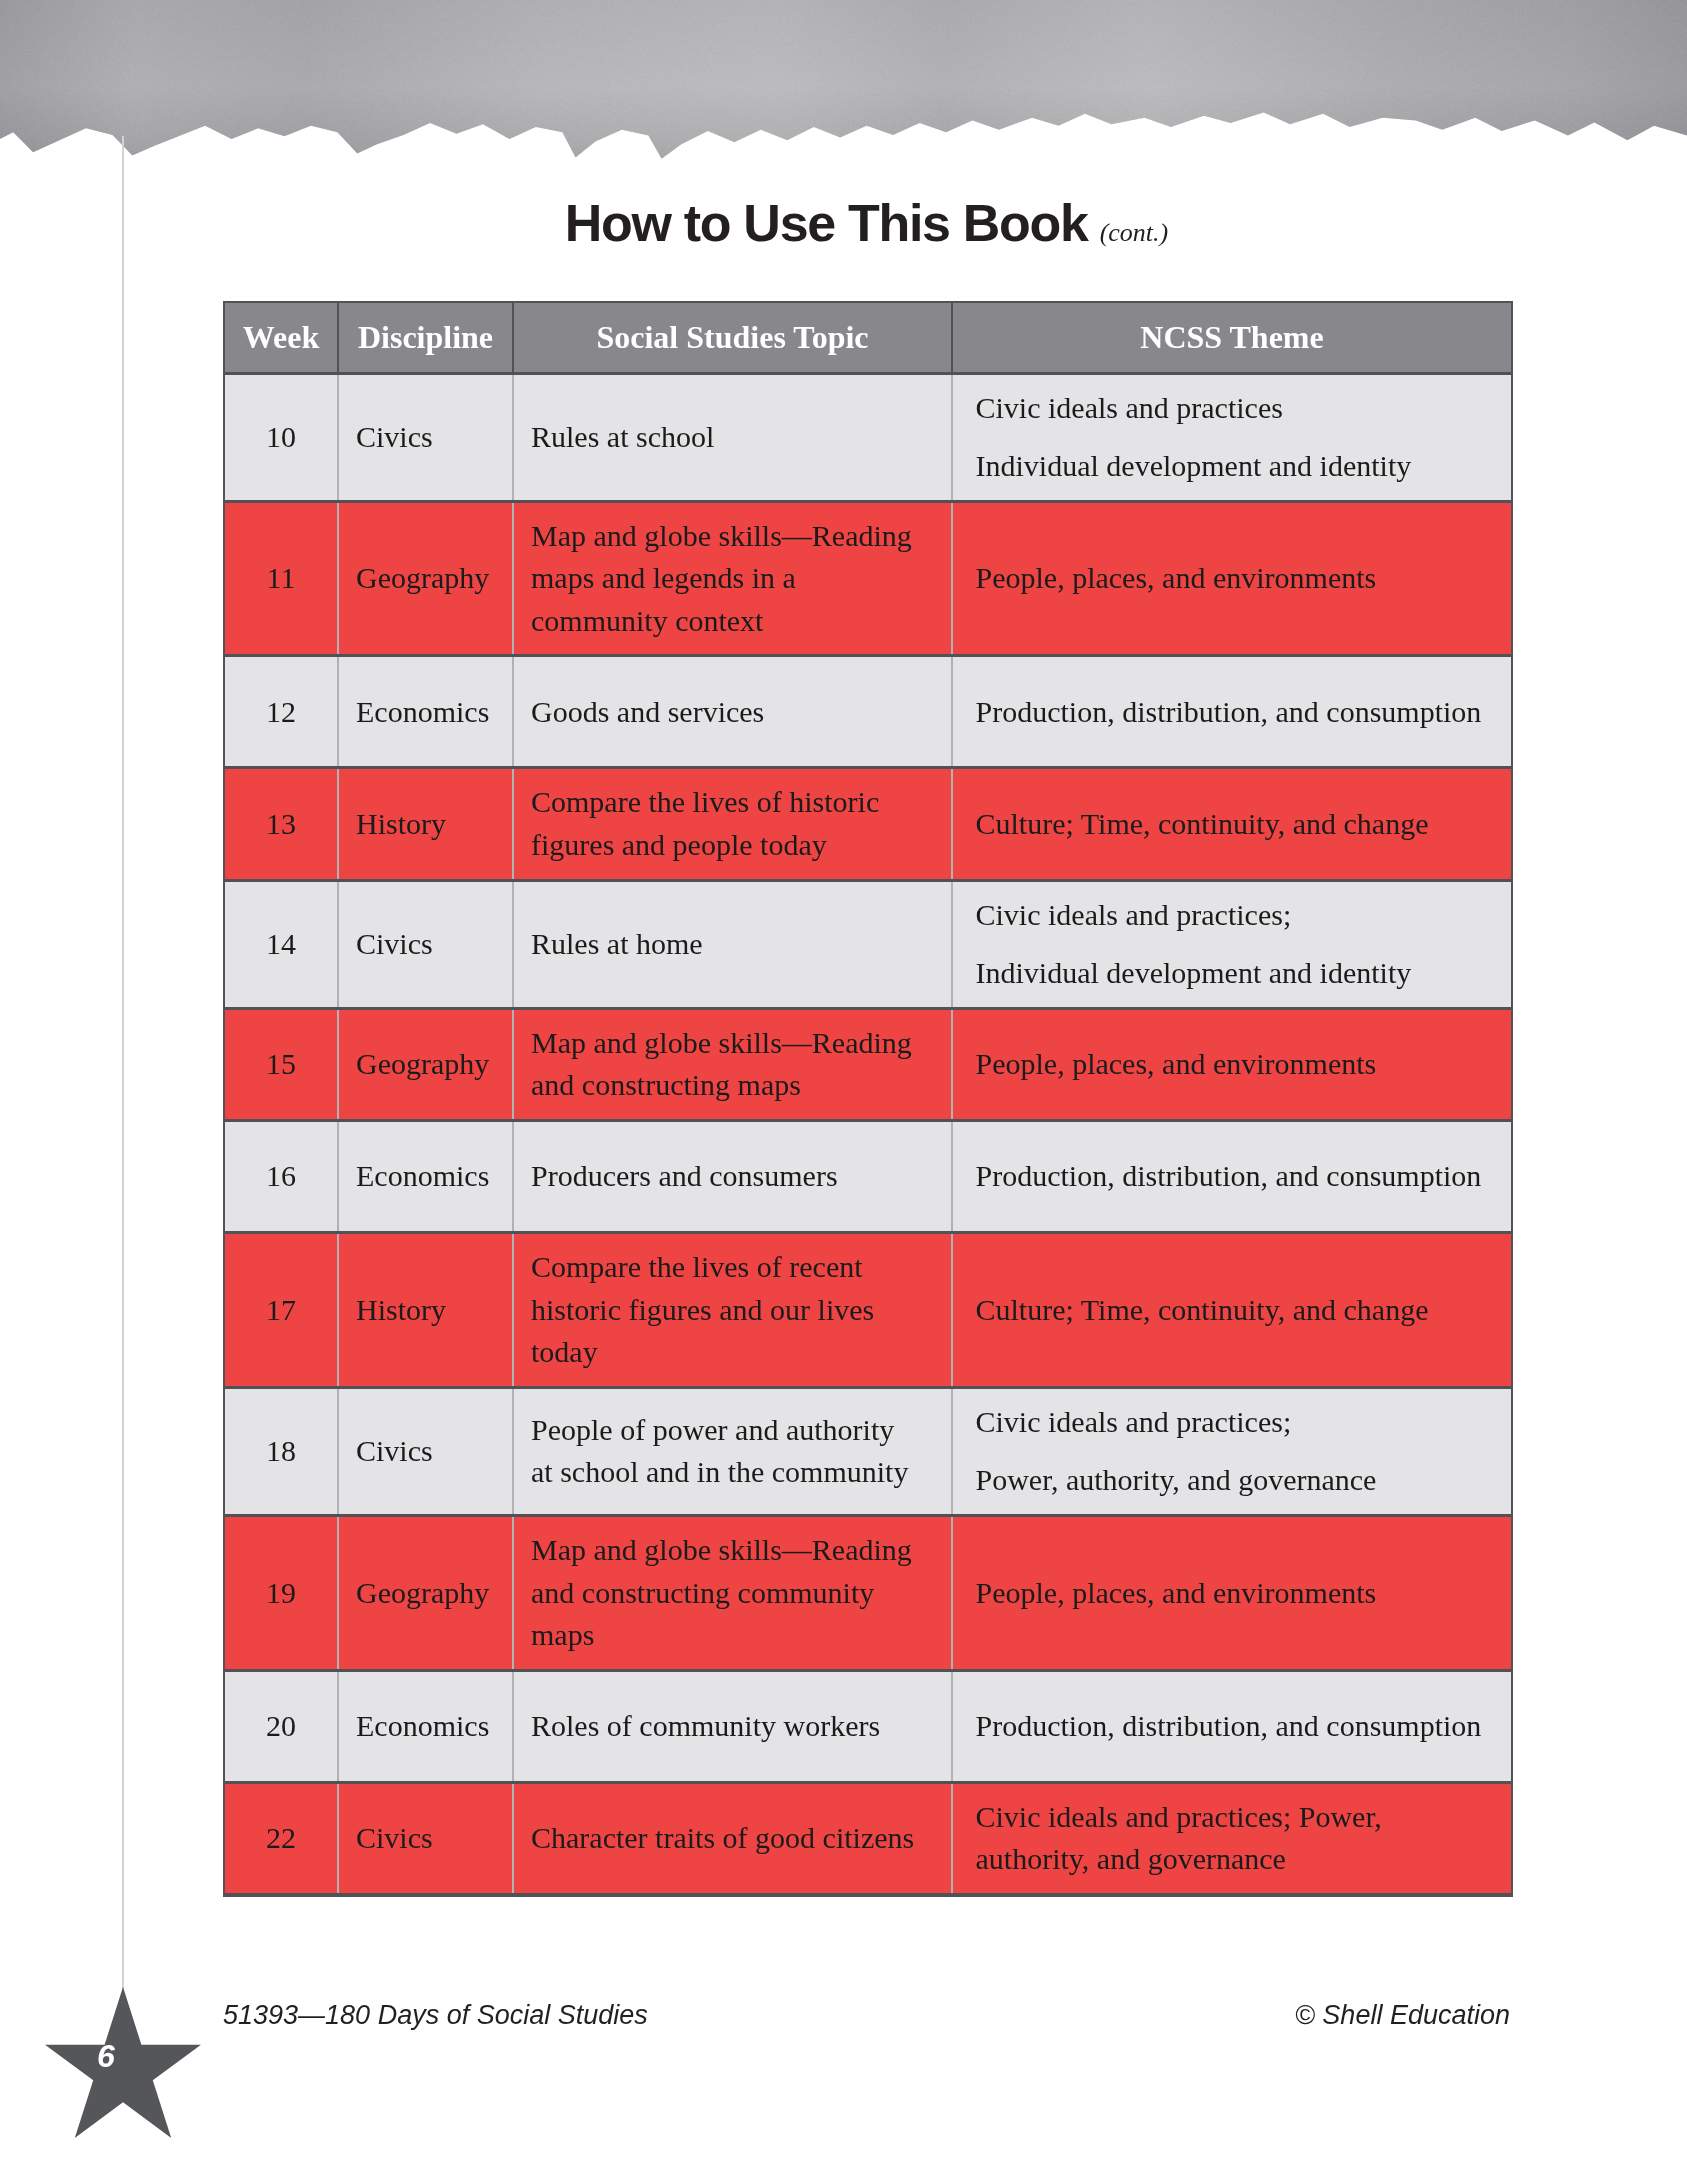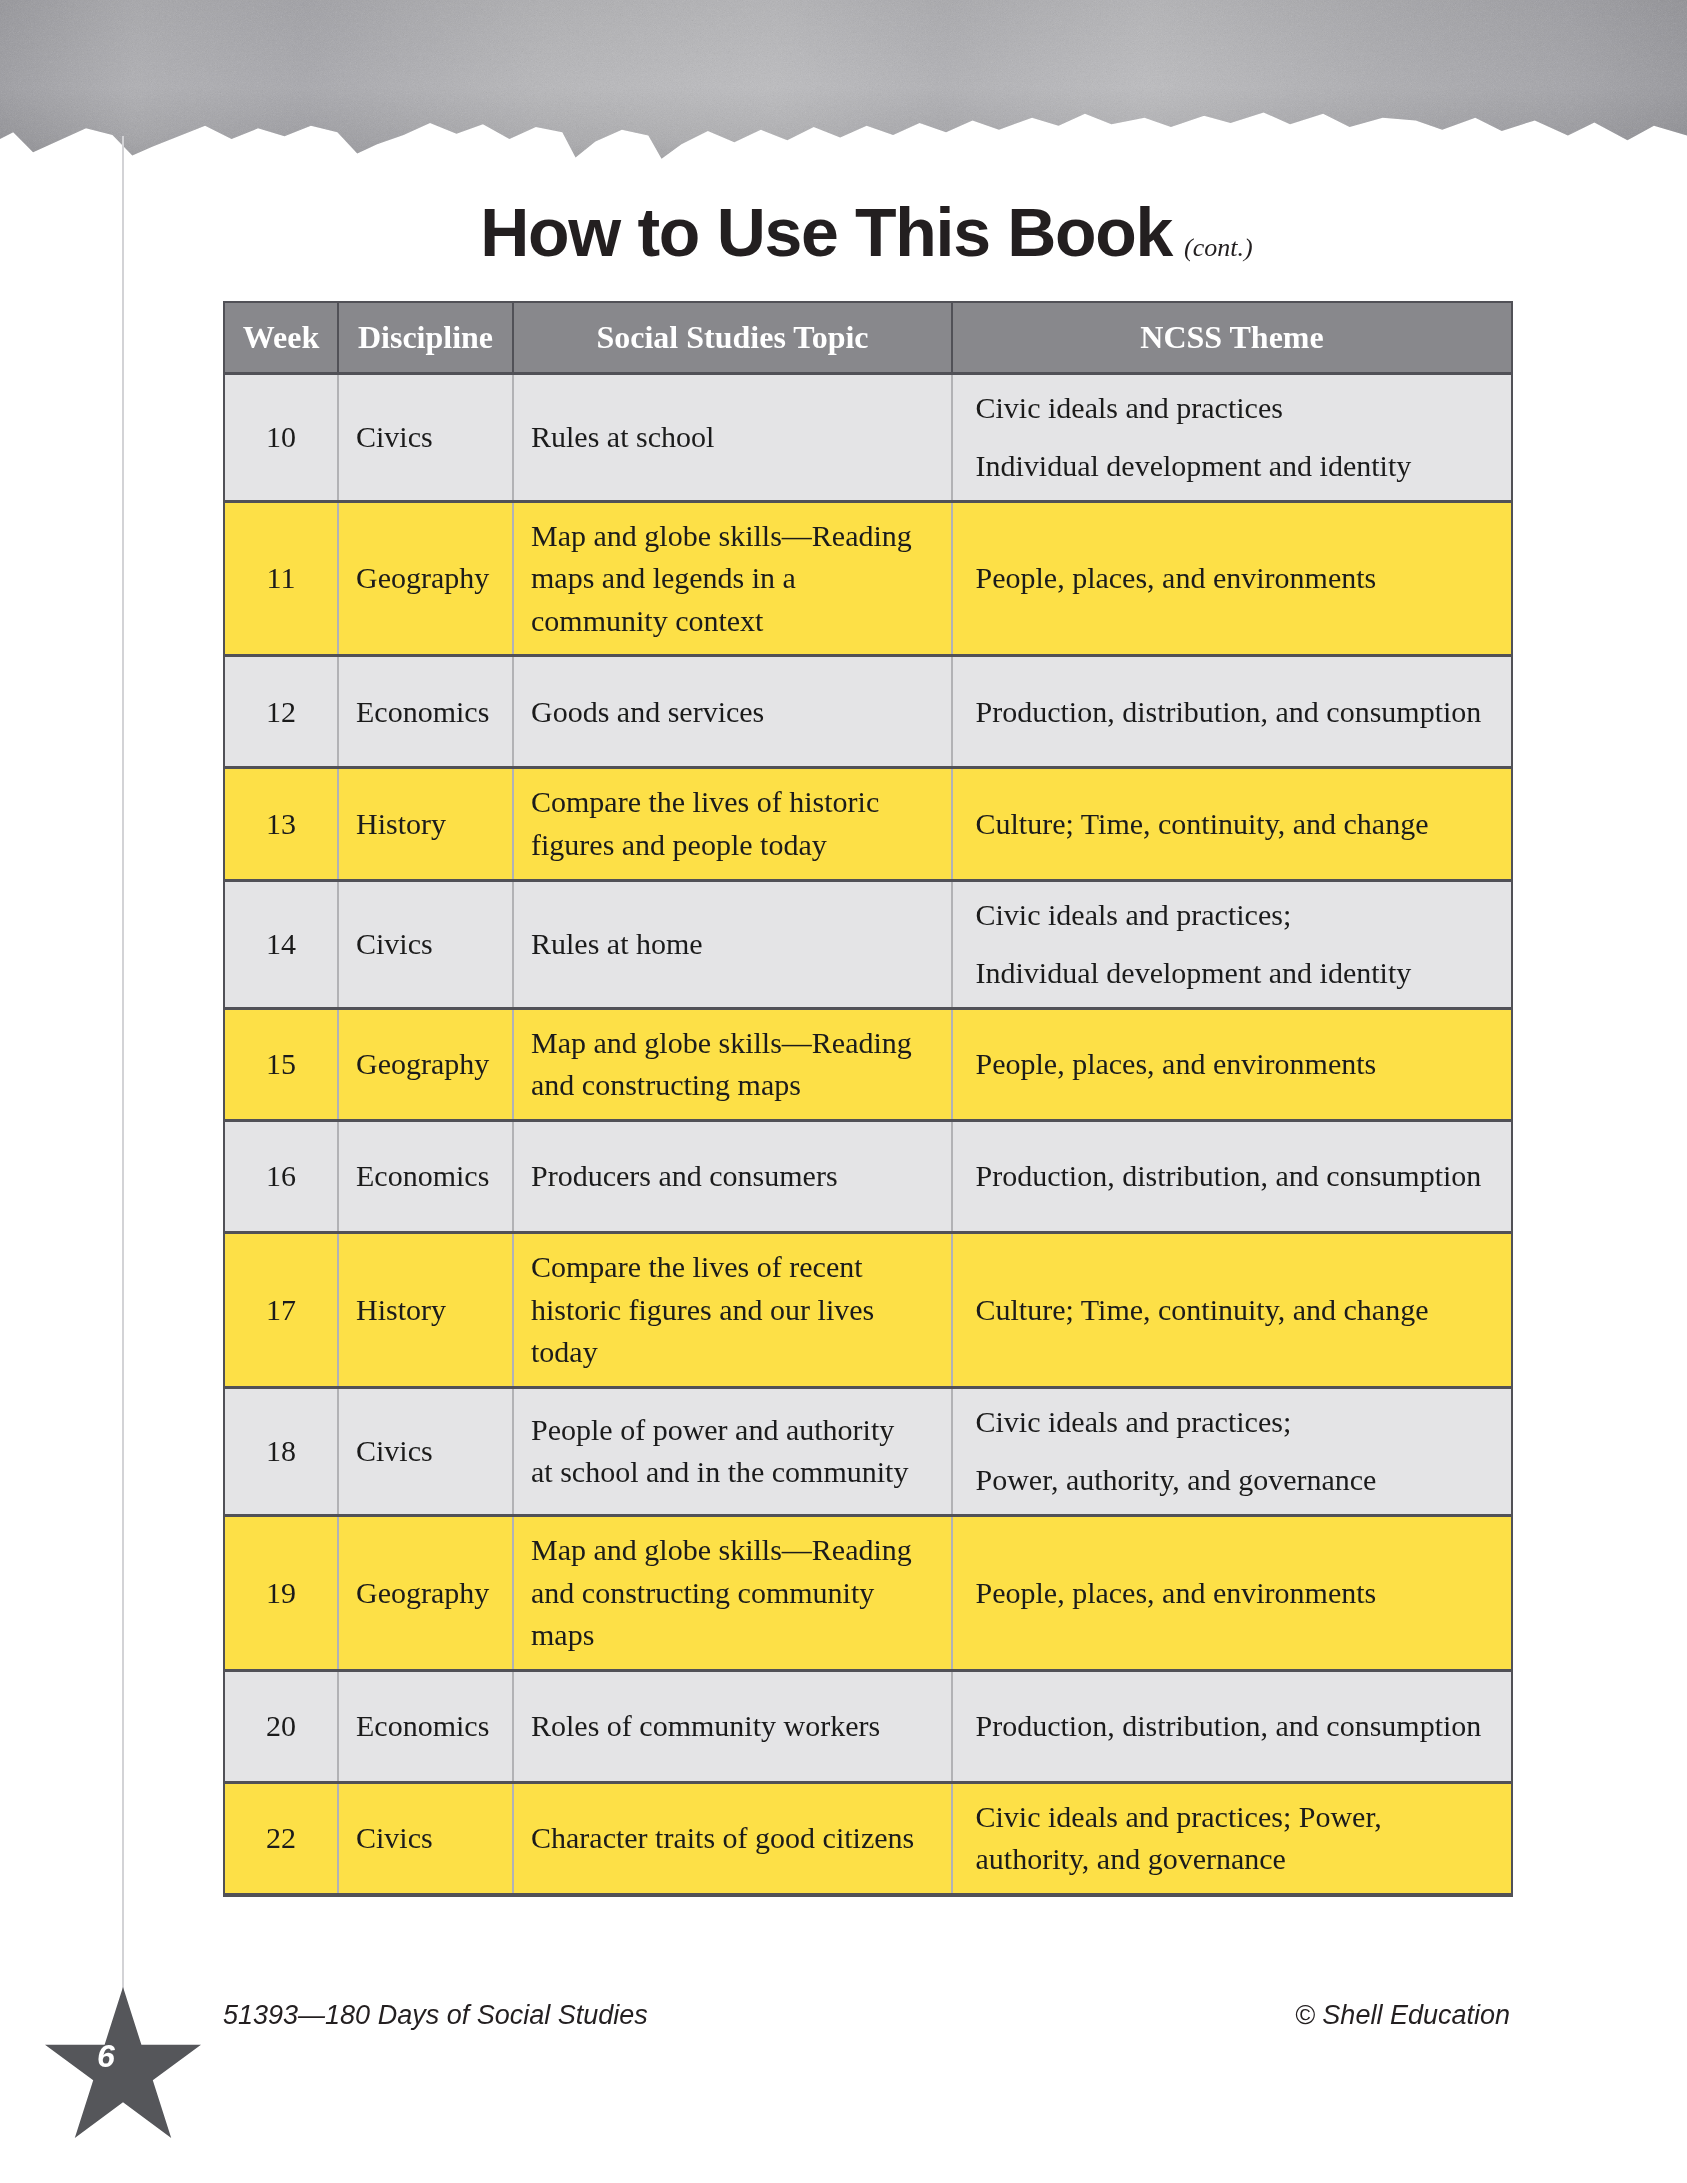--- a/index.html
+++ b/index.html
@@ -32,21 +32,21 @@
   }
 
   
   .title-wrap{
     position:absolute;left:223px;top:193px;width:1287px;
     text-align:center;white-space:nowrap;
   }
   .title-main{
     font-family:"Liberation Sans", sans-serif;
     font-weight:bold;
-    font-size:68px;
+    font-size:52px;
     letter-spacing:-1.3px;
     color:#231f20;
   }
   .title-cont{
     font-family:"Liberation Serif", serif;
     font-style:italic;
     font-size:26px;
     color:#231f20;
     margin-left:12px;
   }
@@ -72,21 +72,21 @@
   tbody td{
     border-top:3.3px solid var(--dark-border);
     border-bottom:3.3px solid var(--dark-border);
     border-left:2px solid var(--light-border);
     border-right:2px solid var(--light-border);
     font-size:30px;
     line-height:1.42;
     vertical-align:middle;
     height:112px;
     padding:12px 17px;
-    background:#fde047;
+    background:#ef4444;
   }
   table, tbody td:first-child{border-left:2.6px solid var(--dark-border);}
   tbody td:last-child{border-right:2.6px solid var(--dark-border);}
   tbody tr:last-child td{border-bottom:4px solid var(--dark-border);}
   tbody tr:nth-child(odd) td{background:var(--row-alt);}
   td.week-cell{text-align:center;padding:12px 4px;}
   td.topic-cell{padding-right:32px;}
   td.theme-cell{padding-left:22.5px;padding-right:20px;}
   .theme-line{margin:0;}
   .theme-line + .theme-line{margin-top:16px;}

